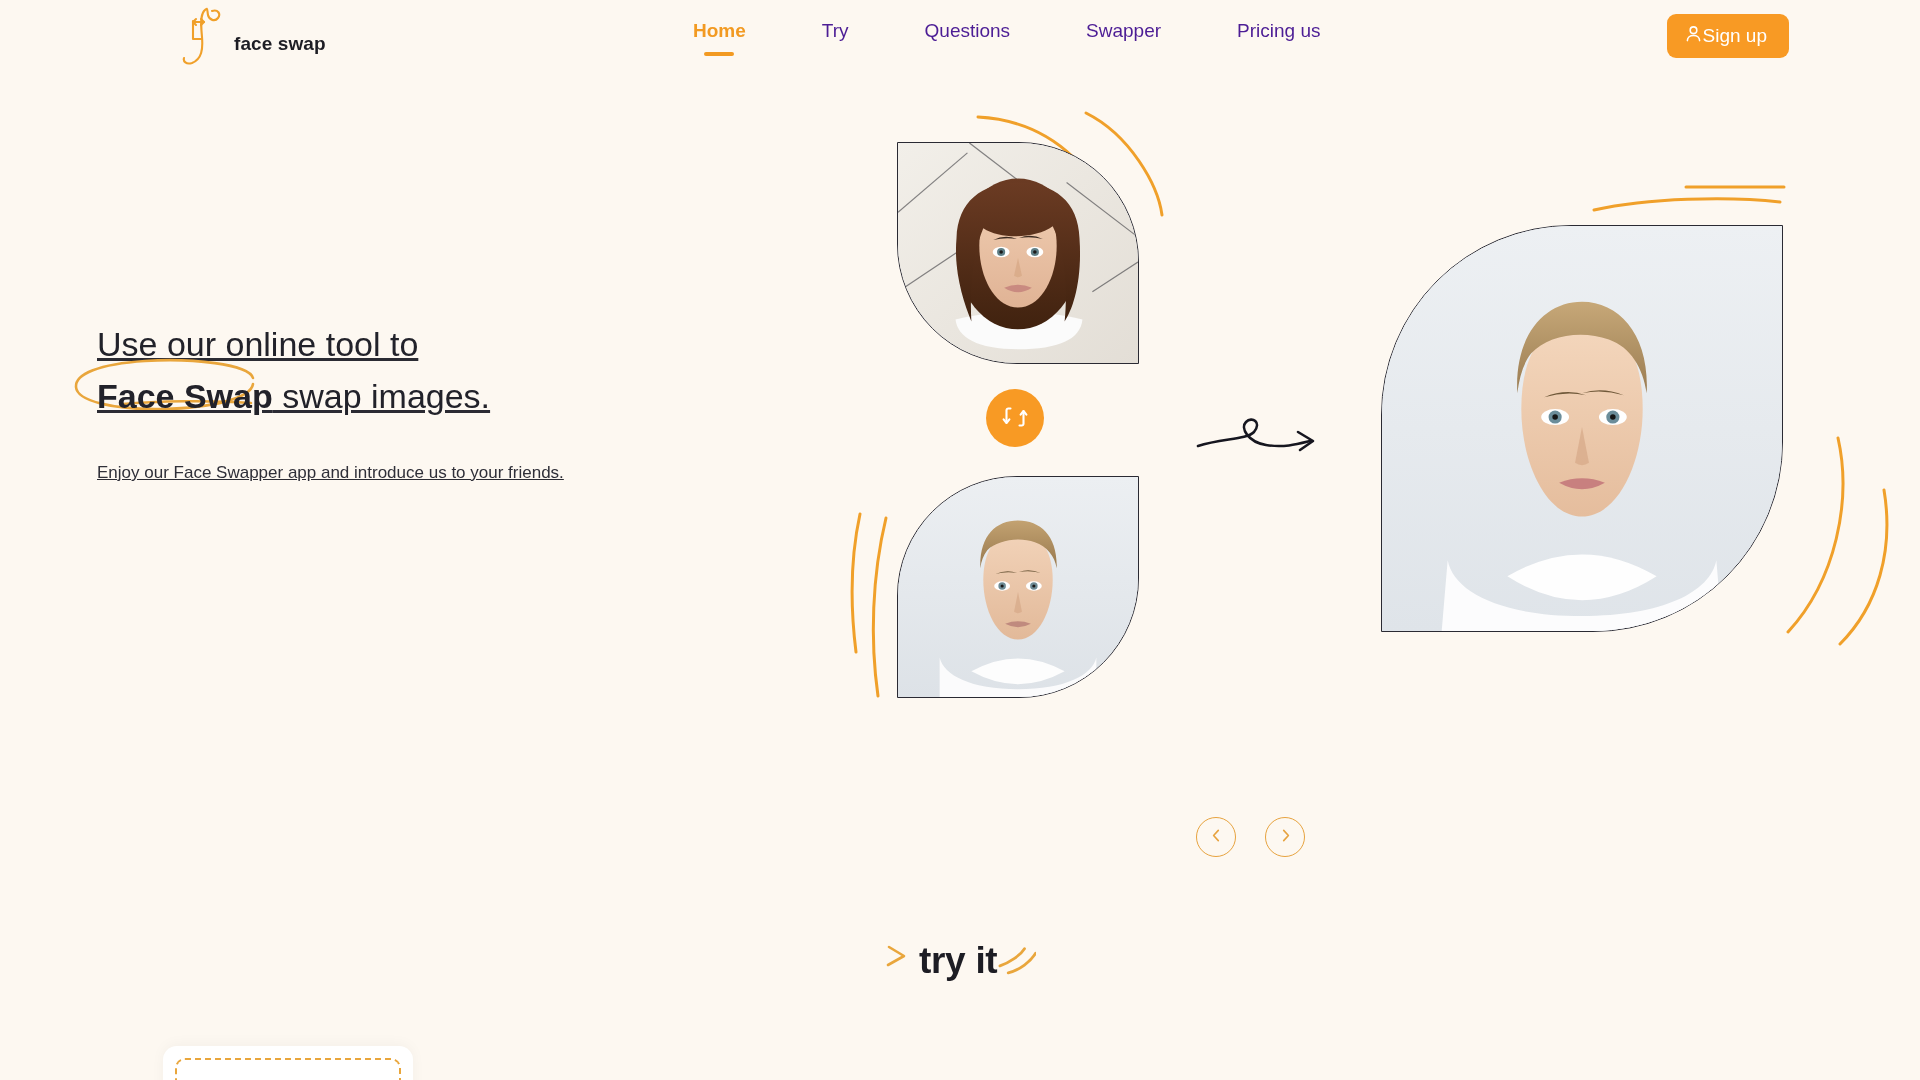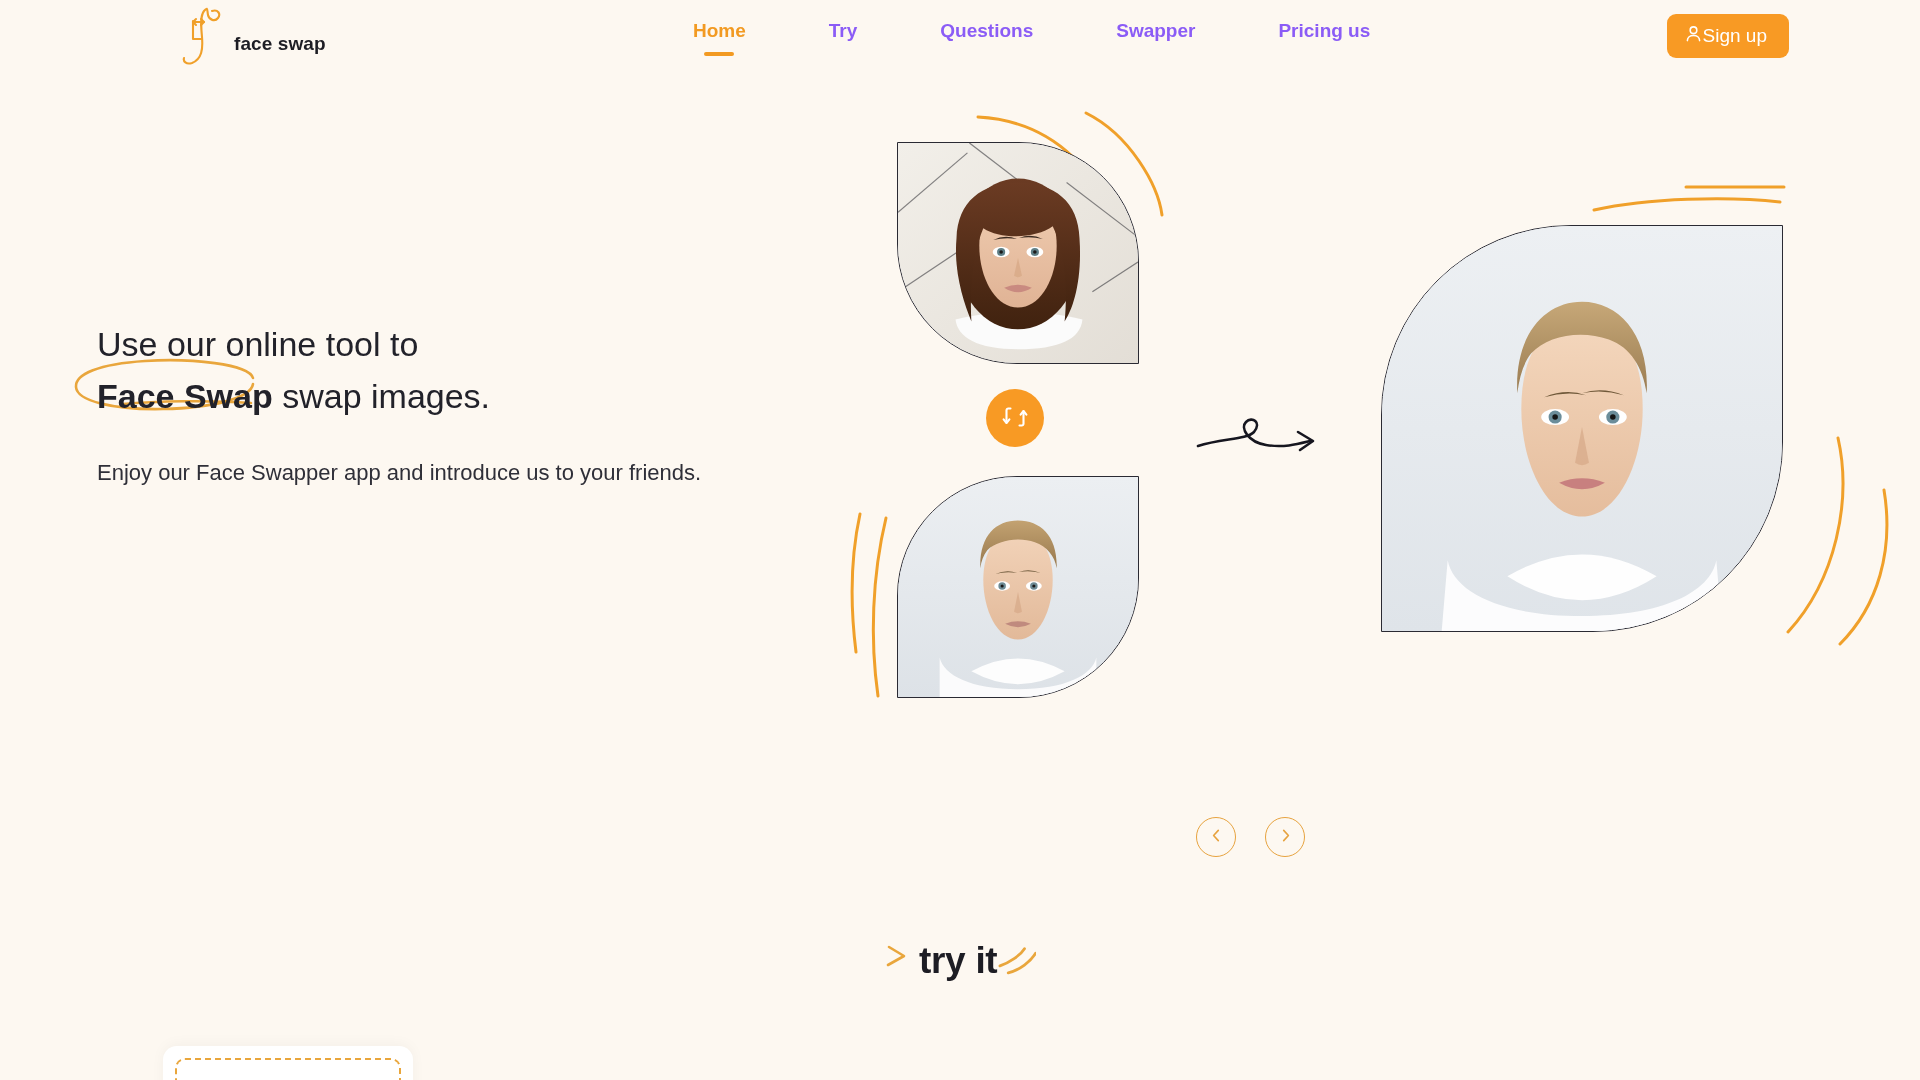--- a/index.html
+++ b/index.html
@@ -44,31 +44,30 @@
     letter-spacing: 0.1px;
     padding-top: 14px;
   }
 
   .nav {
     position: absolute;
     left: 660px;
     top: 18px;
     display: flex;
     align-items: flex-start;
-    gap: 17px;
+    gap: 10px;
   }
   .nav-item {
     position: relative;
     font-size: 19px;
-    color: #8b5cf6;
+    color: #4c1d95;
     padding: 0 33px;
     line-height: 26px;
     cursor: pointer;
     white-space: nowrap;
-    font-weight: bold;
   }
   .nav-item.active {
     color: #F29A22;
     font-weight: 700;
   }
   .nav-underline {
     position: absolute;
     left: 50%;
     transform: translateX(-50%);
     bottom: -12px;
@@ -95,20 +94,21 @@
     gap: 1px;
     cursor: pointer;
   }
 
   
   .hero-copy {
     position: absolute;
     left: 97px;
     top: 318px;
     width: 700px;
+    text-decoration: underline;
   }
   .headline {
     font-size: 34px;
     line-height: 52px;
     font-weight: 400;
     color: #22222a;
     position: relative;
   }
   .headline .em {
     font-weight: 700;
@@ -119,21 +119,21 @@
     position: absolute;
     left: -26px;
     top: 38px;
     width: 240px;
     height: 62px;
     pointer-events: none;
     z-index: 1;
   }
   .subcopy {
     margin-top: 33px;
-    font-size: 22px;
+    font-size: 17px;
     line-height: 36px;
     color: #2f2f38;
     width: 660px;
   }
 
   
   .stage { position: absolute; inset: 0; }
 
   .card {
     position: absolute;

